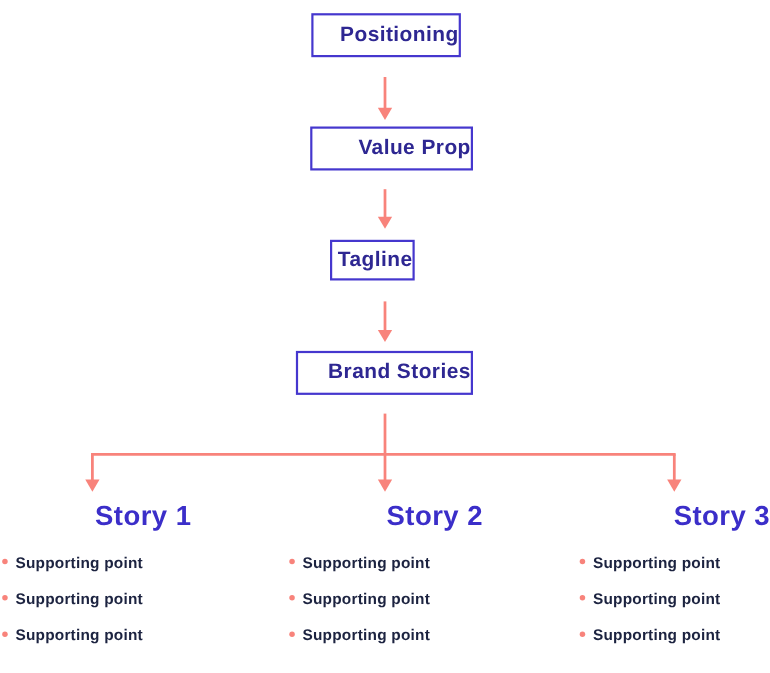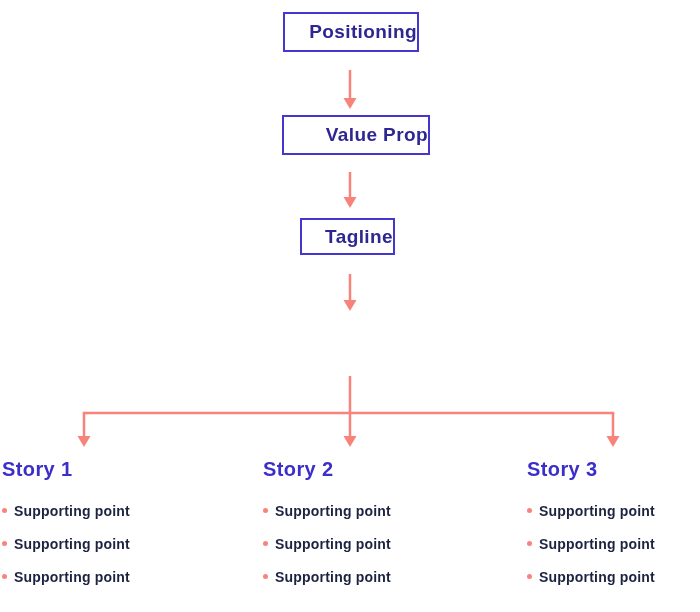--- a/index.html
+++ b/index.html
@@ -26,30 +26,30 @@
     position:absolute;
     border:2.5px solid var(--box-border);
     background:var(--background);
     display:flex;align-items:center;justify-content:flex-end;
     color:var(--box-text);
     font-weight:bold;font-size:19px;letter-spacing:0.4px;
     white-space:nowrap;
   }
   #node-positioning{left:283px;top:12px;width:136px;height:40px;}
   #node-value-prop{left:282px;top:115px;width:148px;height:40px;}
-  #node-tagline{left:300px;top:218px;width:95px;height:37px;}
+  #node-tagline{left:300px;top:218px;width:77px;height:37px;}
   #node-brand-stories{left:269px;top:319px;width:161px;height:40px;}
 
   .story-col{position:absolute;top:456px;}
   #story-col-1{left:2px;width:172px;}
   #story-col-2{left:263px;width:176px;}
   #story-col-3{left:527px;width:173px;}
   .story-title{
-    text-align:left;color:var(--story-heading);
-    font-weight:bold;font-size:20px;letter-spacing:0.4px;
+    text-align:right;color:var(--story-heading);
+    font-weight:bold;font-size:25px;letter-spacing:0.4px;
     height:26px;line-height:26px;white-space:nowrap;
   }
   .points{margin-top:12px;}
   .point{display:flex;align-items:center;height:33px;white-space:nowrap;}
   .dot{
     width:5px;height:5px;border-radius:50%;
     background:var(--arrow);flex:0 0 5px;margin-right:7px;
   }
   .point-text{
     color:var(--body-text);font-weight:bold;font-size:14px;letter-spacing:0.2px;
@@ -92,20 +92,23 @@
   </svg>
 
   <div class="node" id="node-positioning">
     <span>Positioning</span>
   </div>
   <div class="node" id="node-value-prop">
     <span>Value Prop</span>
   </div>
   <div class="node" id="node-tagline">
     <span>Tagline</span>
+  </div>
+  <div class="node" id="node-brand-stories">
+    <span>Brand Stories</span>
   </div>
 
   <div class="story-col" id="story-col-1">
     <div class="story-title">Story 1</div>
     <div class="points">
       <div class="point">
         <span class="dot"></span>
         <span class="point-text">Supporting point</span>
       </div>
       <div class="point">

